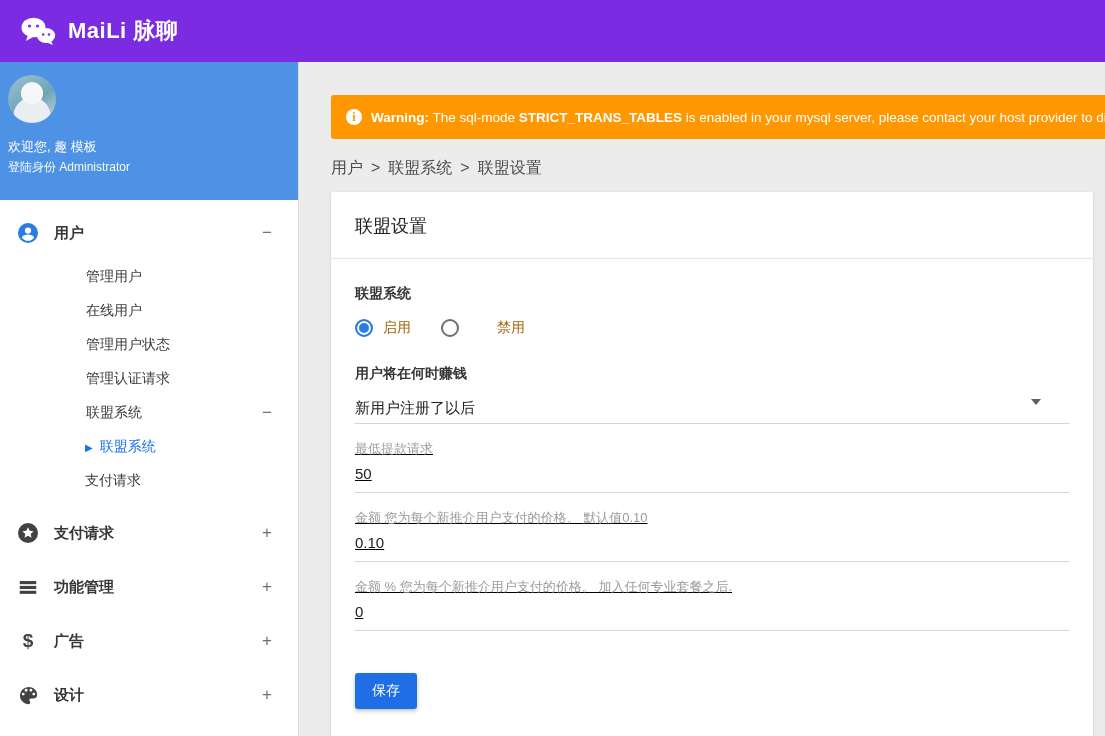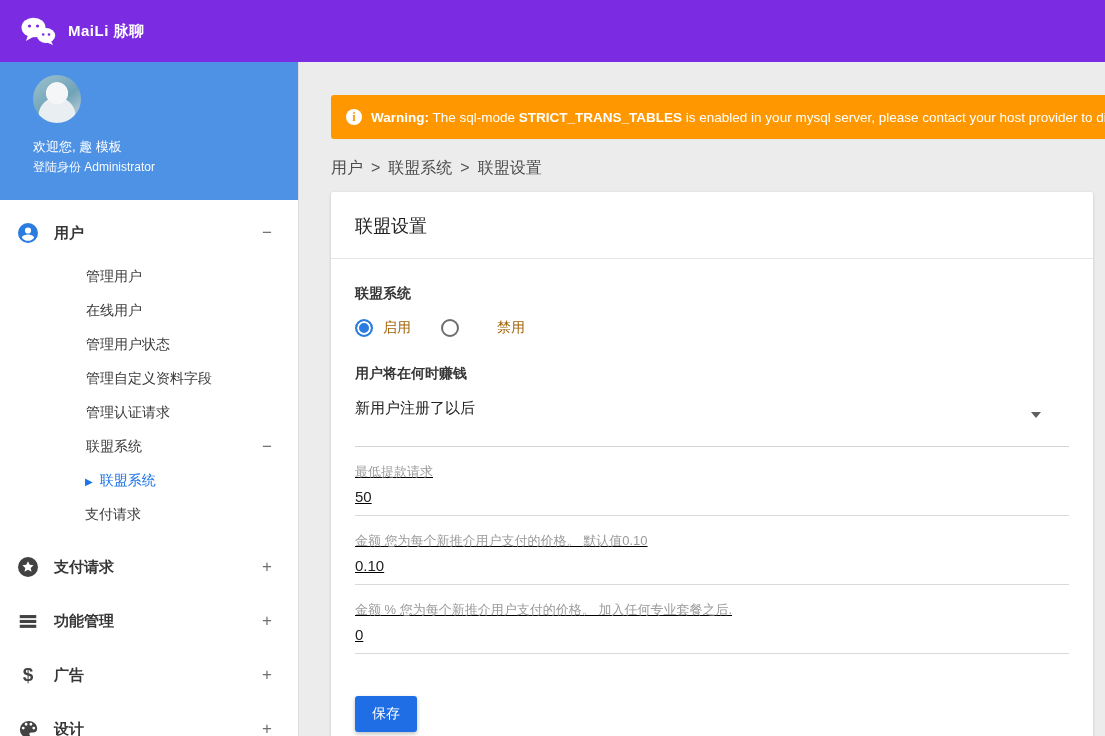--- a/index.html
+++ b/index.html
@@ -3,26 +3,26 @@
 <meta charset="utf-8">
 <style>
   * { box-sizing: border-box; margin: 0; padding: 0; }
   html,body { width:1105px; height:736px; overflow:hidden; }
   body { font-family:"Liberation Sans", sans-serif; background:#ececec; position:relative; }
 
   
   .header { position:absolute; top:0; left:0; width:1105px; height:62px;
             background:#7b2ce2; display:flex; align-items:center; padding-left:20px; z-index:20; }
   .brand-icon { display:inline-flex; margin-right:12px; }
-  .brand { color:#fff; font-size:15px; font-weight:bold; letter-spacing:.5px; }
+  .brand { color:#fff; font-size:22px; font-weight:bold; letter-spacing:.5px; }
 
   
   .sidebar { position:absolute; top:62px; left:0; width:299px; bottom:0;
              background:#fff; border-right:1px solid #ddd; overflow:hidden; }
-  .profile { height:138px; background:#4e92e5; padding:13px 33px; color:#fff; }
+  .profile { height:138px; background:#4e92e5; padding:13px 8px; color:#fff; }
   .avatar { width:48px; height:48px; border-radius:50%;
             background:
               radial-gradient(circle at 50% 38%, #f4f6f8 0 28%, rgba(255,255,255,0) 30%),
               radial-gradient(circle at 50% 85%, #e9eef2 0 38%, rgba(255,255,255,0) 40%),
               linear-gradient(145deg,#9fc3cf,#6fa3b8 55%,#cfd9de);
             margin-bottom:14px; cursor:pointer; }
   .welcome { font-size:13px; line-height:1.6; }
   .role { font-size:12px; line-height:1.5; opacity:.95; }
 
   .menu { padding-top:6px; }
@@ -62,22 +62,22 @@
 
   .field-label { font-size:14px; font-weight:bold; color:#373737; }
   .radio-row { display:flex; align-items:center; margin-top:16px; }
   .radio { width:18px; height:18px; border-radius:50%; display:inline-block; cursor:pointer; }
   .radio.checked { background:#2a7ce0; border:2px solid #2a7ce0; box-shadow:inset 0 0 0 2px #fff; }
   .radio.unchecked { border:2px solid #6e6e6e; background:#fff; }
   .radio-label { font-size:14px; color:#a16207; margin-left:10px; cursor:pointer; }
   .radio-group2 { margin-left:30px; display:flex; align-items:center;gap:28px; }
 
   .group-select { margin-top:28px; }
-  .select { margin-top:16px; display:flex; align-items:flex-end; justify-content:space-between;
-            padding-bottom:28px; border-bottom:1px solid #d6d6d6; cursor:pointer; }
+  .select { margin-top:16px; display:flex; align-items:flex-start; justify-content:space-between;
+            padding-bottom:5px; border-bottom:1px solid #d6d6d6; cursor:pointer; }
   .select-value { font-size:15px; color:#212121; }
   .caret { width:0; height:0; border-left:5px solid transparent; border-right:5px solid transparent;
            border-top:6px solid #5f5f5f; margin-right:28px; }
 
   .group-input { margin-top:16px;text-decoration:underline; }
   .small-label { font-size:13px; color:#9b9b9b; }
   .text-input { display:block; width:100%; border:none; border-bottom:1px solid #d9d9d9; background:transparent;
                 font-family:"Liberation Sans", sans-serif; font-size:15px; color:#212121;
                 padding:7px 0 10px; outline:none; }
 
@@ -126,23 +126,20 @@
     <div class="sub-item">
       <span class="sub-label">管理用户</span>
     </div>
     <div class="sub-item">
       <span class="sub-label">在线用户</span>
     </div>
     <div class="sub-item">
       <span class="sub-label">管理用户状态</span>
     </div>
     <div class="sub-item">
-      <span class="sub-label">管理自定义资料字段</span>
-    </div>
-    <div class="sub-item">
       <span class="sub-label">管理认证请求</span>
     </div>
     <div class="sub-item">
       <span class="sub-label">联盟系统</span>
       <span class="mi-toggle">−</span>
     </div>
     <div class="sub-item lvl2 active">
       <span class="arrow-icon">▶</span>
       <span class="sub-label">联盟系统</span>
     </div>

